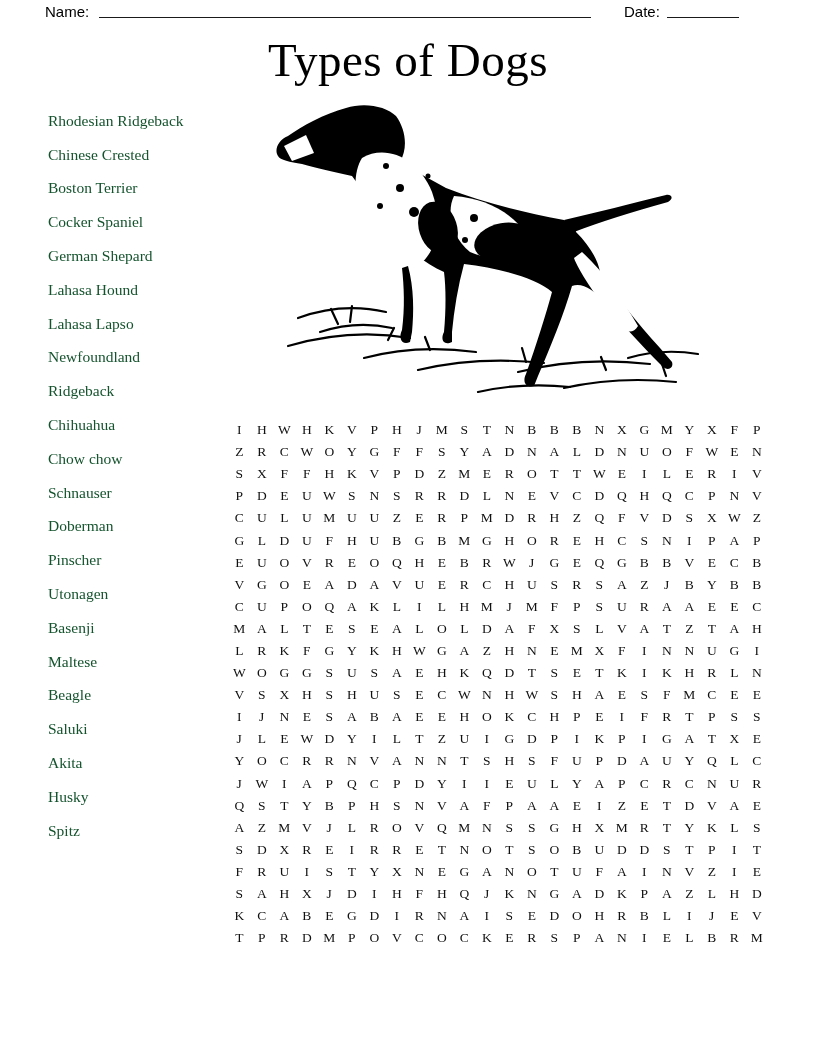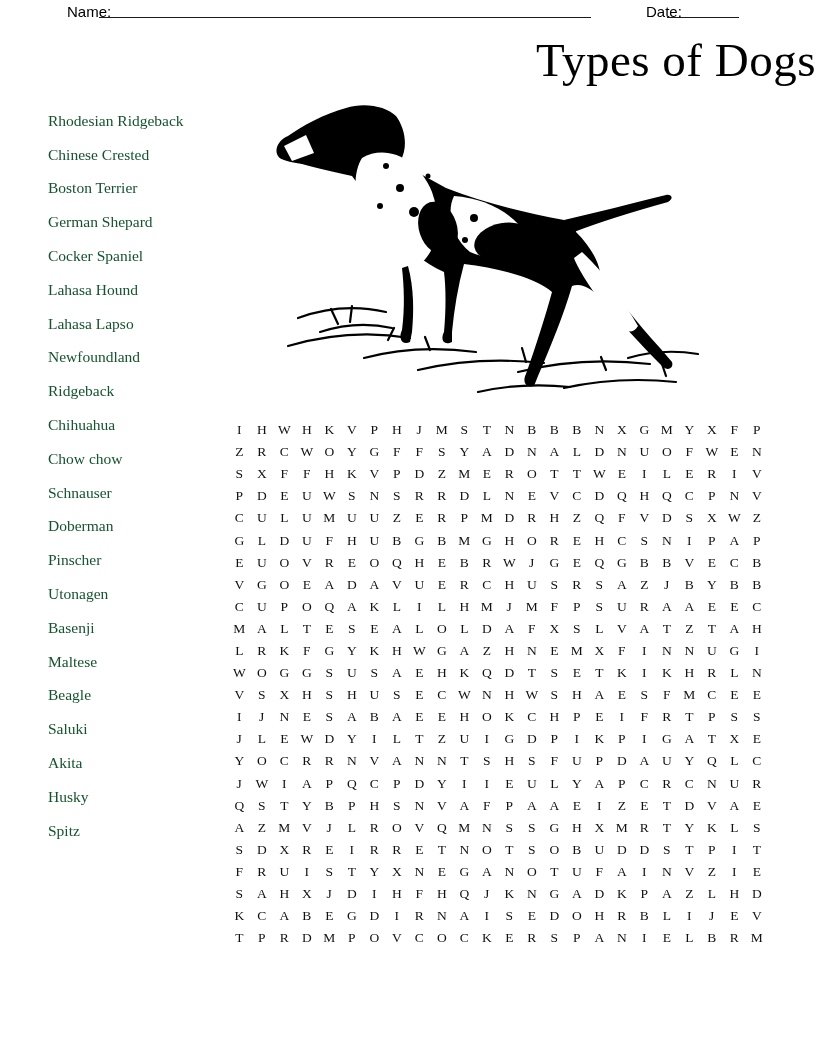--- a/index.html
+++ b/index.html
@@ -10,35 +10,35 @@
     margin:0 auto;
     background:#ffffff;
     overflow:hidden;
     font-family:"Liberation Serif", serif;
     color:#000;
   }
   
   .hdr-label {
     position:absolute; top:3px;
     font-family:"Liberation Sans", sans-serif;
-    font-size:15px; color:#000;margin-left:22px;
+    font-size:15px; color:#000;
   }
   .name-label { left:45px; }
   .date-label { left:624px; }
   .blank-line {
     position:absolute; top:0; height:18px;
     border-bottom:1.5px solid #1a1a1a;
   }
   .name-line { left:99px;  width:492px; }
   .date-line { left:667px; width:72px;  }
 
   
   .title {
     position:absolute; top:33px; left:0; width:100%;
-    text-align:right;
+    text-align:center;
     font-family:"Liberation Serif", serif;
     font-size:47px; font-weight:400; color:#000;
     letter-spacing:0.5px;
   }
 
   
   .words {
     position:absolute; left:48px; top:104px;
   }
   .word {
@@ -78,22 +78,22 @@
   <span class="blank-line name-line"></span>
   <span class="hdr-label date-label">Date:</span>
   <span class="blank-line date-line"></span>
 
   <div class="title">Types of Dogs</div>
 
   <div class="words">
       <div class="word">Rhodesian Ridgeback</div>
       <div class="word">Chinese Crested</div>
       <div class="word">Boston Terrier</div>
+      <div class="word">Cocker Spaniel</div>
       <div class="word">German Shepard</div>
-      <div class="word">Cocker Spaniel</div>
       <div class="word">Lahasa Hound</div>
       <div class="word">Lahasa Lapso</div>
       <div class="word">Newfoundland</div>
       <div class="word">Ridgeback</div>
       <div class="word">Chihuahua</div>
       <div class="word">Chow chow</div>
       <div class="word">Schnauser</div>
       <div class="word">Doberman</div>
       <div class="word">Pinscher</div>
       <div class="word">Utonagen</div>

